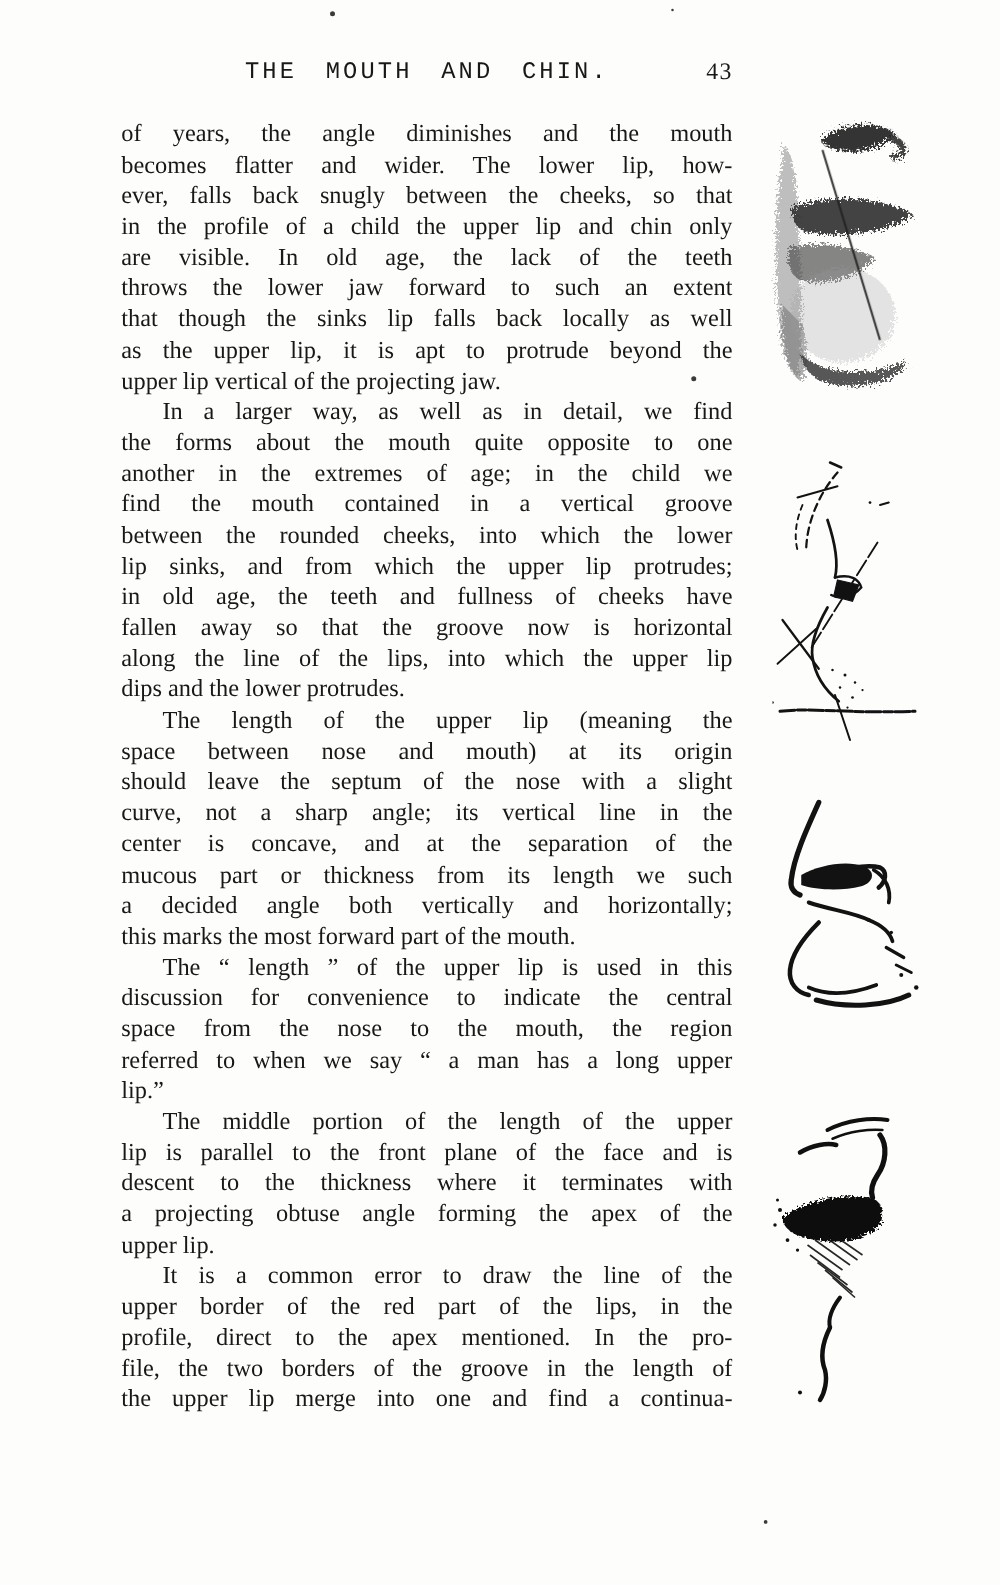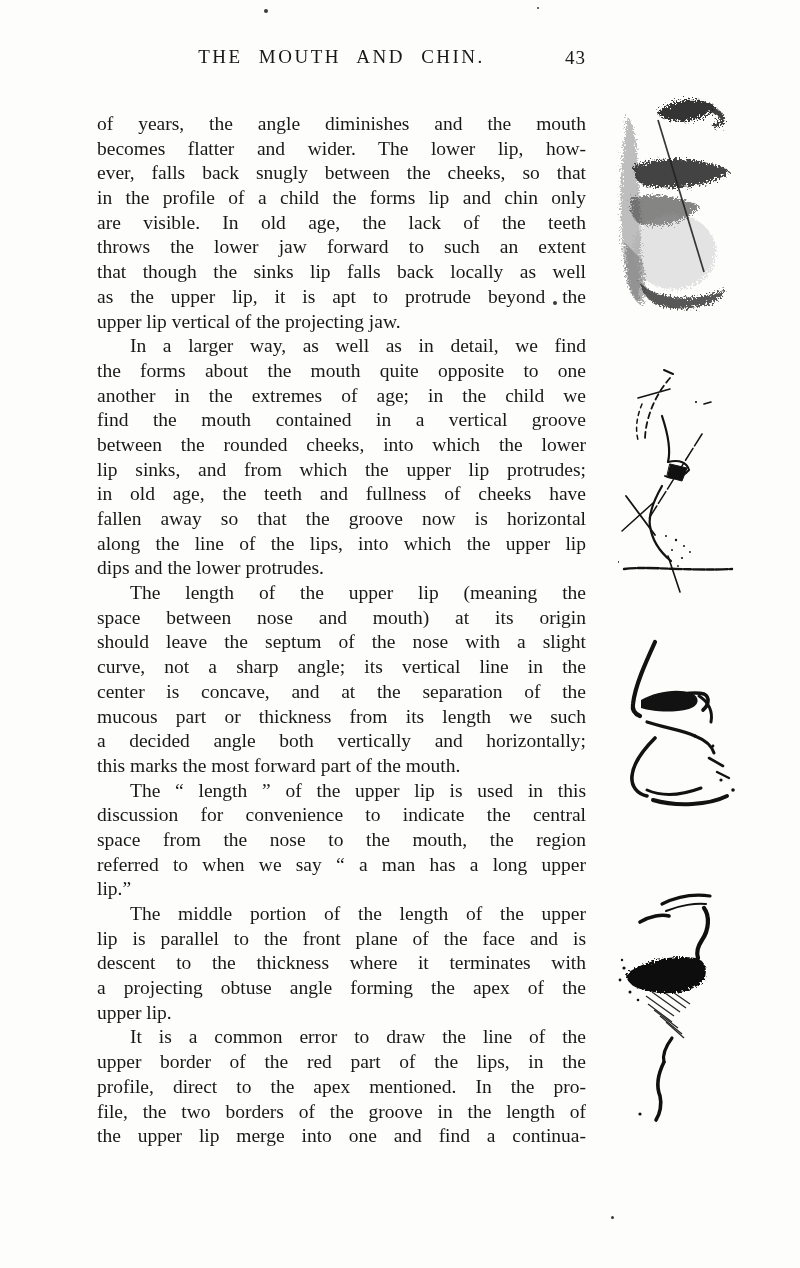--- a/index.html
+++ b/index.html
@@ -17,29 +17,30 @@
     margin:0 auto;
   }
   
   .running-head{
     position:absolute;left:97px;top:46px;width:489px;height:26px;
   }
   .running-head .title{
     display:block;text-align:center;
     font-size:19px;letter-spacing:2.5px;word-spacing:9px;
     font-weight:400;
+    font-family:Liberation Mono, monospace;
   }
   .running-head .folio{
     position:absolute;right:0;top:1px;
     font-size:19px;letter-spacing:1px;
   }
   
   .text-column{
     position:absolute;left:97px;top:96px;width:489px;
-    font-size:19.5px;line-height:24.7px;margin-top:16px;
+    font-size:19.5px;line-height:24.7px;
   }
   .para{margin:0;}
   .line{
     height:24.7px;overflow:hidden;
     text-align:justify;text-align-last:justify;
     white-space:normal;
   }
   .line.indent{text-indent:33px;}
   .line.endline{text-align-last:left;}
   
@@ -59,21 +60,21 @@
   <div class="running-head">
     <span class="title">THE MOUTH AND CHIN.</span>
     <span class="folio">43</span>
   </div>
 
   <div class="text-column">
       <div class="para">
         <div class="line">of years, the angle diminishes and the mouth</div>
         <div class="line">becomes flatter and wider.  The lower lip, how-</div>
         <div class="line">ever, falls back snugly between the cheeks, so that</div>
-        <div class="line">in the profile of a child the forms lip and chin only</div>
+        <div class="line">in the profile of a child the upper lip and chin only</div>
         <div class="line">are visible.  In old age, the lack of the teeth</div>
         <div class="line">throws the lower jaw forward to such an extent</div>
         <div class="line">that though the sinks lip falls back locally as well</div>
         <div class="line">as the upper lip, it is apt to protrude beyond the</div>
         <div class="line endline">upper lip vertical of the projecting jaw.</div>
       </div>
       <div class="para">
         <div class="line indent">In a larger way, as well as in detail, we find</div>
         <div class="line">the forms about the mouth quite opposite to one</div>
         <div class="line">another in the extremes of age; in the child we</div>

